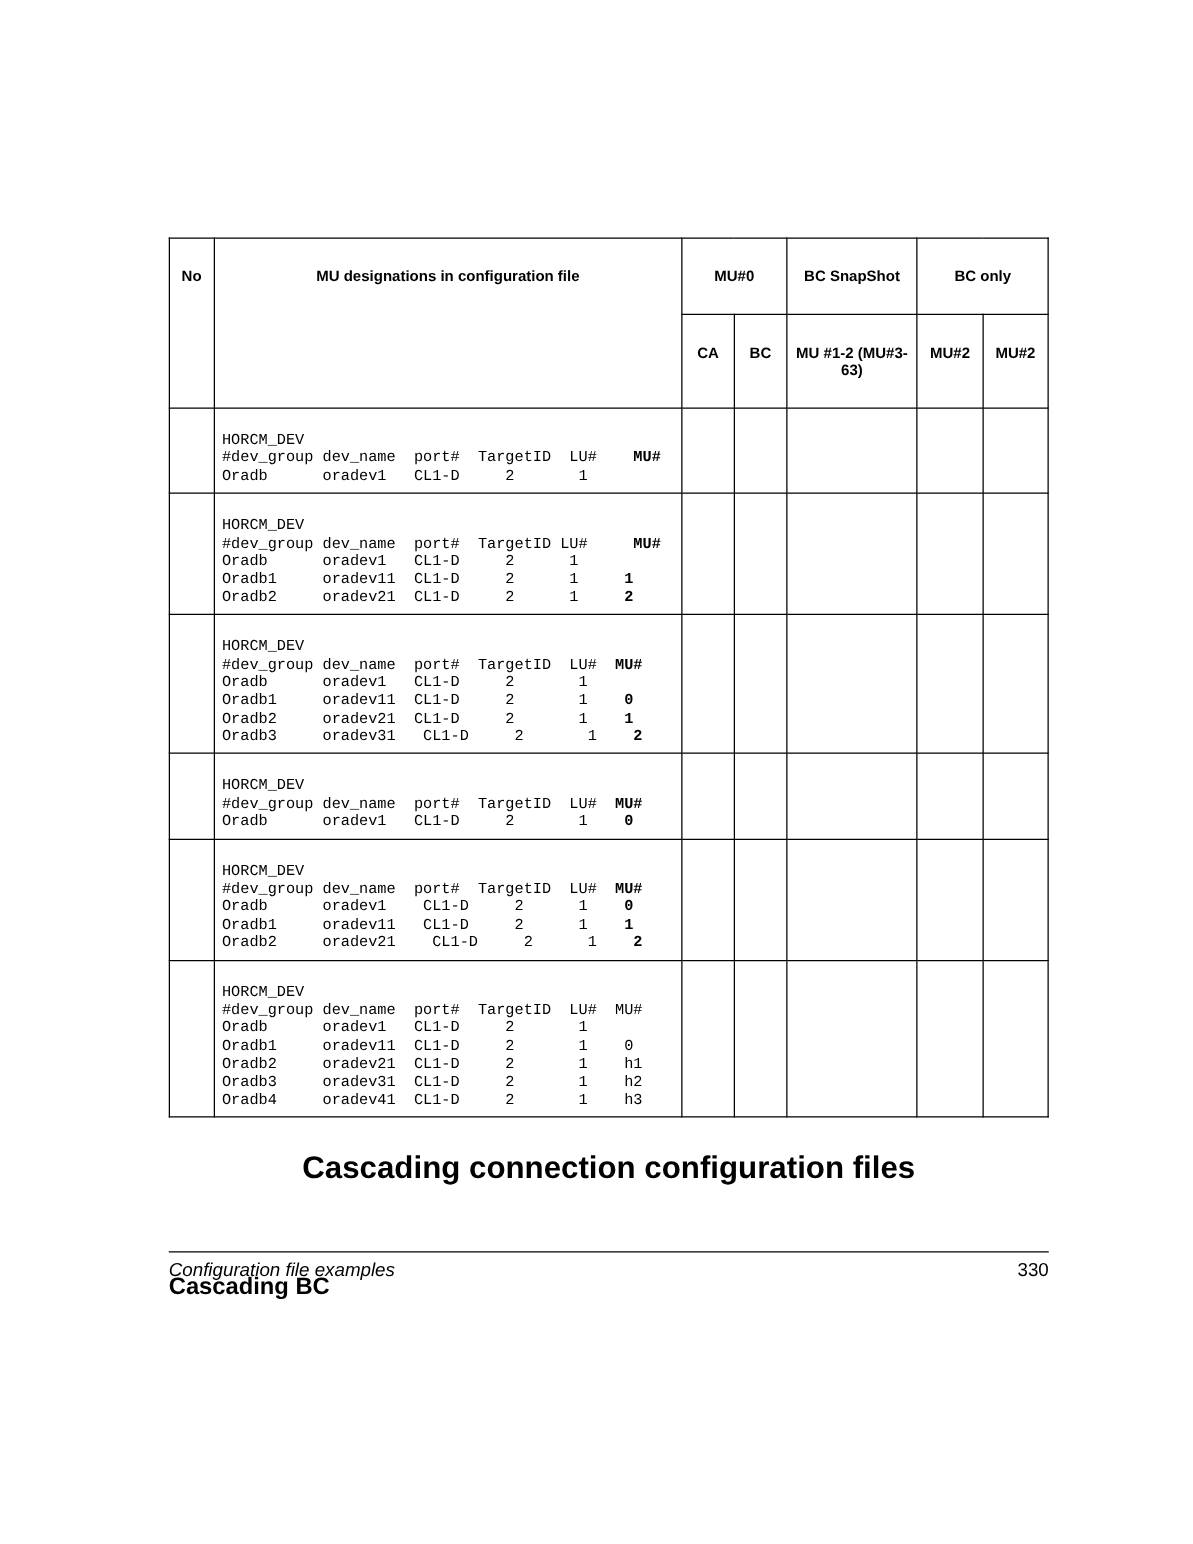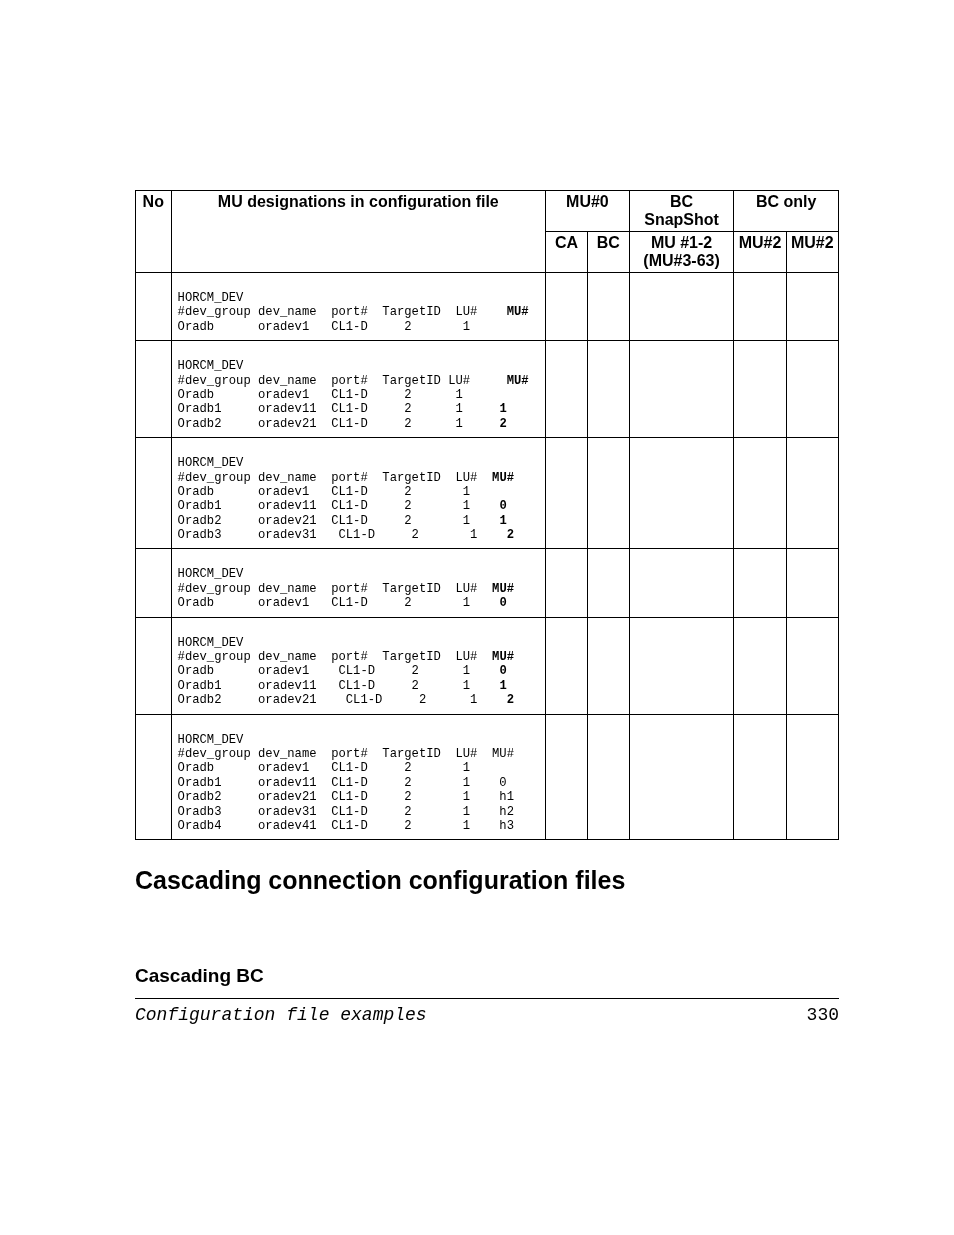--- a/index.html
+++ b/index.html
@@ -22,22 +22,22 @@
     border-collapse: collapse;
     width: 100%;
     table-layout: fixed;
   }
   th, td {
     border: 1px solid #000;
     vertical-align: top;
   }
   th {
     font-weight: bold;
-    font-size: 16px;
-    padding: 2px 4px;
+    font-size: 12px;
+    padding: 23px 4px;
   }
   col.no   { width: 34px; }
   col.big  { width: 358px; }
   col.ca   { width: 40px; }
   col.bc   { width: 40px; }
   col.snap { width: 100px; }
   col.mu1  { width: 50px; }
   col.mu2  { width: 50px; }
   .cell-no { font-size: 12px; }
   .cell-code {
@@ -48,20 +48,21 @@
     line-height: 1.18;
     overflow: hidden;
   }
   .cell-code span { display: inline; }
   .b { font-weight: bold; }
   .h2 {
     font-family: Arial, Helvetica, sans-serif;
     font-weight: bold;
     font-size: 25px;
     margin: 26px 0 0 0;
+    text-align: center;
   }
   .h3 {
     font-family: Arial, Helvetica, sans-serif;
     font-weight: bold;
     font-size: 19px;
     text-align: left;
     margin: 70px 0 0 0;
   }
   .footer {
     position: absolute;
@@ -70,23 +71,23 @@
     bottom: 210px;
   }
   .footer-rule {
     border: 0;
     border-top: 1.3px solid #000;
     margin: 0 0 6px 0;
   }
   .footer-row {
     display: flex;
     justify-content: space-between;
-    font-size: 18px;
+    font-size: 15px;
     font-style: italic;
-    font-family: Liberation Mono, monospace;
+    font-family: Liberation Sans, sans-serif;
     align-items: center;
   }
   .footer-row .pnum { font-style: normal; }
 </style>
 </head>
 <body>
 
 <div class="page">
 
   <table>

